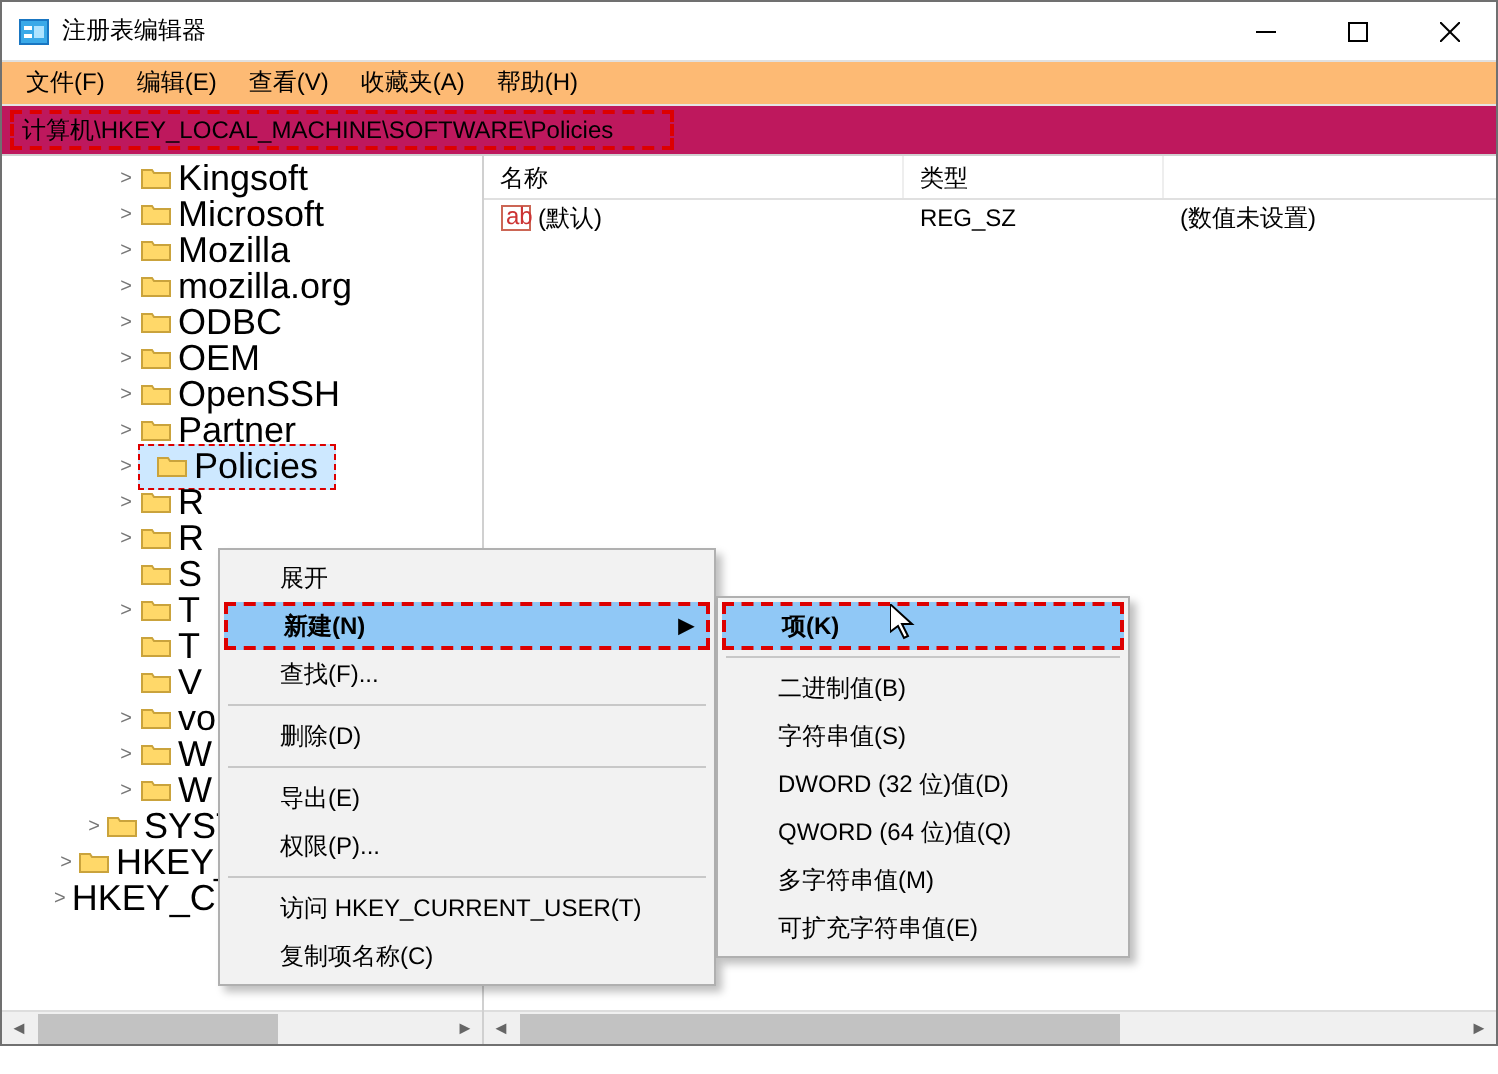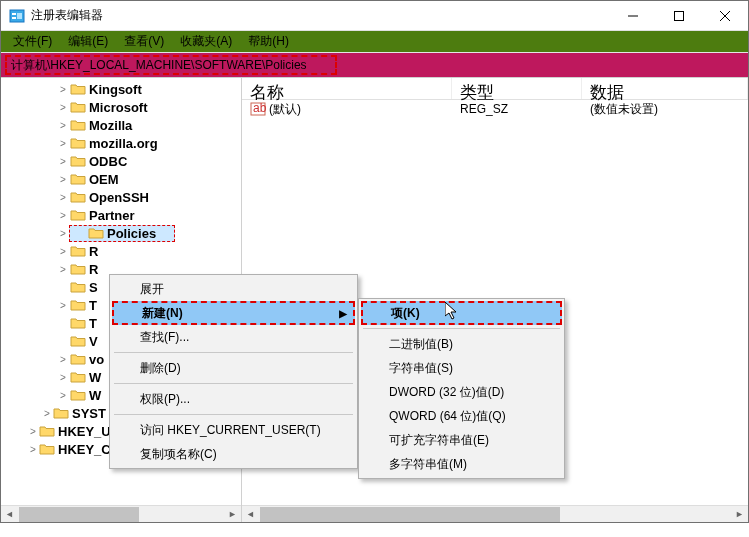--- a/index.html
+++ b/index.html
@@ -5,41 +5,41 @@
   * { box-sizing: border-box; margin: 0; padding: 0; font-family: "Microsoft YaHei", "Segoe UI", sans-serif; font-size: 12px; }
   body { background: #fff; width: 749px; height: 537px; overflow: hidden; position: relative; }
   .window { width: 749px; height: 523px; border: 1px solid #707070; display: flex; flex-direction: column; background: #fff; }
 
   .titlebar { height: 30px; display: flex; align-items: center; background: #fff; border-bottom: 1px solid #e0e0e0; }
   .titlebar-icon { width: 16px; height: 16px; margin: 0 6px 0 8px; display:flex; align-items:center; justify-content:center;}
   .titlebar-title { flex: 1; font-size: 12px; }
   .win-btn { width: 46px; height: 30px; display: flex; align-items: center; justify-content: center; }
   .win-btn svg { width: 10px; height: 10px; }
 
-  .menubar { height: 22px; display: flex; align-items: center; padding: 0 4px; background: #4d7c0f; border-bottom: 1px solid #e5e5e5; }
+  .menubar { height: 22px; display: flex; align-items: center; padding: 0 4px; background: #fdba74; border-bottom: 1px solid #e5e5e5; }
   .menubar .menu-item { padding: 2px 8px; font-size: 12px; }
 
   .addrbar { height: 24px; padding: 2px 4px; background:#be185d;}
   .addr-box { border: 2px dashed #d00; height: 20px; display: flex; align-items: center; padding: 0 4px; width: 332px;}
   .addr-box span { font-size: 12px; }
 
   .content { flex: 1; display: flex; border-top: 1px solid #d0d0d0; min-height:0;}
   .tree-pane { width: 241px; min-width:241px; overflow: hidden; border-right: 1px solid #d0d0d0; position: relative; }
   .list-pane { flex: 1; overflow: hidden; position: relative; }
 
   .tree { padding: 2px 0; }
   .tree-row { display: flex; align-items: center; height: 18px; white-space: nowrap; position: relative;}
   .tree-row .twisty { width: 12px; display: inline-flex; justify-content: center; color:#777; font-size:10px;}
   .tree-row .folder { width: 16px; height: 14px; display: inline-flex; align-items:center; justify-content:center; margin-right: 3px;}
-  .tree-row .label { font-size: 13px; font-weight: bold; }
-  .tree-row.selected .label-wrap { background: #cde8ff; border:1px dashed #d00; padding:0 18px;}
+  .tree-row .label { font-size: 18px; }
+  .tree-row.selected .label-wrap { background: #cde8ff; border:1px dashed #d00; padding:0 8px;}
   .tree-row .label-wrap { display:inline-flex; align-items:center; padding:0 1px;}
 
   .list-header { height: 22px; display: flex; border-bottom: 1px solid #e0e0e0; background:#fff;}
-  .list-header div { padding: 3px 8px; font-size: 17px; border-right: 1px solid #eee; }
+  .list-header div { padding: 3px 8px; font-size: 12px; border-right: 1px solid #eee; }
   .col-name { width: 210px; } .col-type { width: 130px; } .col-data { flex:1; }
   .list-row { display: flex; height: 18px; align-items:center;}
   .list-row div { padding: 1px 8px; font-size: 12px; }
   .list-row .vicon { width:16px; height:14px; display:inline-flex; align-items:center; justify-content:center; margin-right:3px;}
 
   .ctx-menu { position: absolute; background: #f2f2f2; border: 1px solid #b0b0b0; box-shadow: 3px 3px 4px rgba(0,0,0,0.25); padding: 2px; z-index: 10;}
   .ctx-item { height: 24px; display: flex; align-items: center; padding: 0 20px 0 28px; font-size: 12px; white-space:nowrap; position:relative;}
   .ctx-item.hover { background: #90c8f6; }
   .ctx-item.highlight-red { border: 2px dashed #d00; font-weight: bold; }
   .ctx-item .arrow { position:absolute; right:6px; font-size:10px;}
@@ -332,21 +332,20 @@
         <div class="thumb" style="width:120px"></div>
         <div style="flex:1"></div>
         <div class="sb-btn">►</div>
       </div>
     </div>
 
     <div class="list-pane">
       <div class="list-header">
         <div class="col-name">名称</div>
         <div class="col-type">类型</div>
-        <div class="col-data">数据</div>
       </div>
       <div class="list-row">
         <div class="col-name" style="display:flex;align-items:center">
           <span class="vicon">
               <svg viewBox="0 0 16 14">
                 <rect x="1" y="1" width="14" height="12" fill="#fff" stroke="#c65"></rect>
                 <text x="3" y="10" font-size="8" fill="#c33">ab</text>
               </svg>
             </span>
           <span>(默认)</span>
@@ -374,20 +373,23 @@
     </div>
     <div class="ctx-item">
       <span>查找(F)...</span>
     </div>
     <div class="ctx-sep"></div>
     <div class="ctx-item">
       <span>删除(D)</span>
     </div>
     <div class="ctx-sep"></div>
     <div class="ctx-item">
+      <span>导出(E)</span>
+    </div>
+    <div class="ctx-item">
       <span>权限(P)...</span>
     </div>
     <div class="ctx-sep"></div>
     <div class="ctx-item">
       <span>访问 HKEY_CURRENT_USER(T)</span>
     </div>
     <div class="ctx-item">
       <span>复制项名称(C)</span>
     </div>
   </div>
@@ -403,24 +405,24 @@
     <div class="ctx-item">
       <span>字符串值(S)</span>
     </div>
     <div class="ctx-item">
       <span>DWORD (32 位)值(D)</span>
     </div>
     <div class="ctx-item">
       <span>QWORD (64 位)值(Q)</span>
     </div>
     <div class="ctx-item">
+      <span>多字符串值(M)</span>
+    </div>
+    <div class="ctx-item">
       <span>可扩充字符串值(E)</span>
-    </div>
-    <div class="ctx-item">
-      <span>多字符串值(M)</span>
     </div>
   </div>
 
 <div class="cursor" style="left:445px; top:302px;">
   <svg width="16" height="20" viewBox="0 0 16 20">
       <path d="M0 0 L0 14 L4 11 L7 17 L9 16 L6 10 L11 10 Z" fill="#fff" stroke="#000" stroke-width="1"></path>
     </svg>
 </div>
 
 </body></html>

